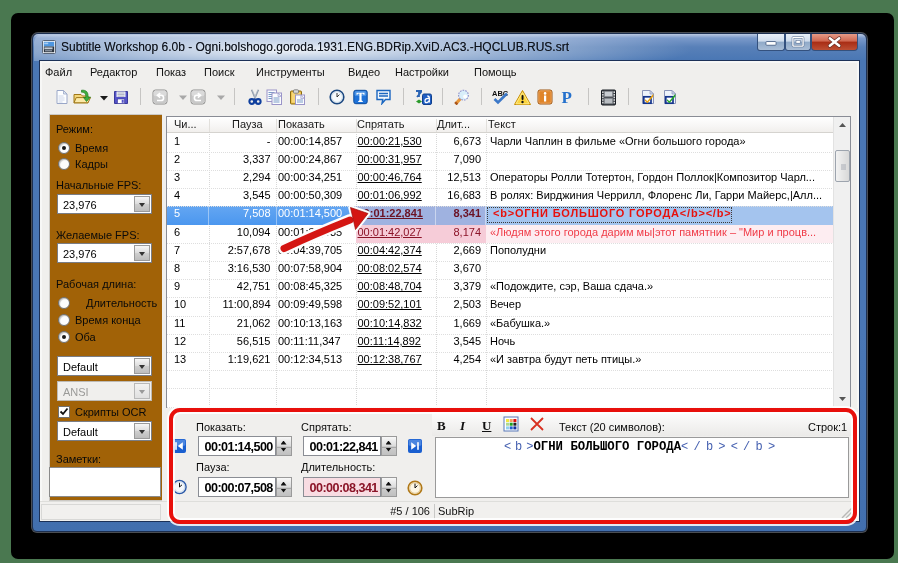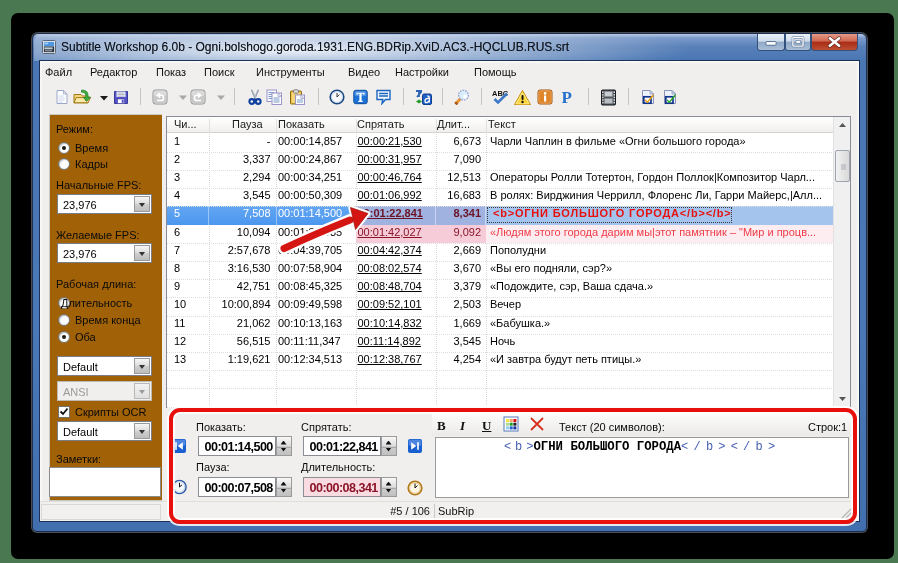--- a/index.html
+++ b/index.html
@@ -303,21 +303,21 @@
           <span class="cv">23,976</span>
           <span class="cb"></span>
         </div>
       <div class="lbl" style="left:6px;top:114px">Желаемые FPS:</div>
       <div class="combo" style="left:7px;top:128px">
           <span class="cv">23,976</span>
           <span class="cb"></span>
         </div>
       <div class="lbl" style="left:6px;top:162.5px">Рабочая длина:</div>
       <div class="radio" style="left:8px;top:182px"></div>
-        <div class="lbl" style="left:11px;top:181.5px">Длительность</div>
+        <div class="lbl" style="left:36px;top:181.5px">Длительность</div>
       <div class="radio" style="left:8px;top:199px"></div>
         <div class="lbl" style="left:25px;top:198.5px">Время конца</div>
       <div class="radio sel" style="left:8px;top:216px"></div>
         <div class="lbl" style="left:25px;top:215.5px">Оба</div>
       <div class="combo" style="left:7px;top:241px">
           <span class="cv">Default</span>
           <span class="cb"></span>
         </div>
       <div class="combo dis" style="left:7px;top:266px">
           <span class="cv">ANSI</span>
@@ -393,50 +393,49 @@
             <span class="cell c2 sel1">00:01:14,500</span>
             <span class="cell c3 sel2">00:01:22,841</span>
             <span class="cell c4 sel2">8,341</span>
             <span class="cell c5 sel3"><i style="position:absolute;left:1px;top:1px;width:245px;height:15.5px;border:1px dotted #3a3a3a"></i><span style="color:#e8100c;font-weight:bold;letter-spacing:0.8px;position:relative;left:3px">&lt;b&gt;ОГНИ БОЛЬШОГО ГОРОДА&lt;/b&gt;&lt;/b&gt;</span></span>
           </div>
         <div class="row" style="top:91px">
             <span class="cell c0">6</span>
             <span class="cell c1">10,094</span>
             <span class="cell c2">00:01:32,935</span>
             <span class="cell c3 err1">00:01:42,027</span>
-            <span class="cell c4 err1">9,092</span>
+            <span class="cell c4 err1">8,174</span>
             <span class="cell c5 err2">«Людям этого города дарим мы|этот памятник – "Мир и процв...</span>
           </div>
         <div class="row" style="top:109.2px">
             <span class="cell c0">7</span>
             <span class="cell c1">2:57,678</span>
             <span class="cell c2">00:04:39,705</span>
             <span class="cell c3">00:04:42,374</span>
             <span class="cell c4">2,669</span>
             <span class="cell c5">Пополудни</span>
           </div>
         <div class="row" style="top:127.4px">
             <span class="cell c0">8</span>
             <span class="cell c1">3:16,530</span>
             <span class="cell c2">00:07:58,904</span>
             <span class="cell c3">00:08:02,574</span>
             <span class="cell c4">3,670</span>
-            <span class="cell c5">«Вы его подняли, сэр?»</span>
           </div>
         <div class="row" style="top:145.6px">
             <span class="cell c0">9</span>
             <span class="cell c1">42,751</span>
             <span class="cell c2">00:08:45,325</span>
             <span class="cell c3">00:08:48,704</span>
             <span class="cell c4">3,379</span>
             <span class="cell c5">«Подождите, сэр, Ваша сдача.»</span>
           </div>
         <div class="row" style="top:163.8px">
             <span class="cell c0">10</span>
-            <span class="cell c1">10:00,894</span>
+            <span class="cell c1">11:00,894</span>
             <span class="cell c2">00:09:49,598</span>
             <span class="cell c3">00:09:52,101</span>
             <span class="cell c4">2,503</span>
             <span class="cell c5">Вечер</span>
           </div>
         <div class="row" style="top:182px">
             <span class="cell c0">11</span>
             <span class="cell c1">21,062</span>
             <span class="cell c2">00:10:13,163</span>
             <span class="cell c3">00:10:14,832</span>

